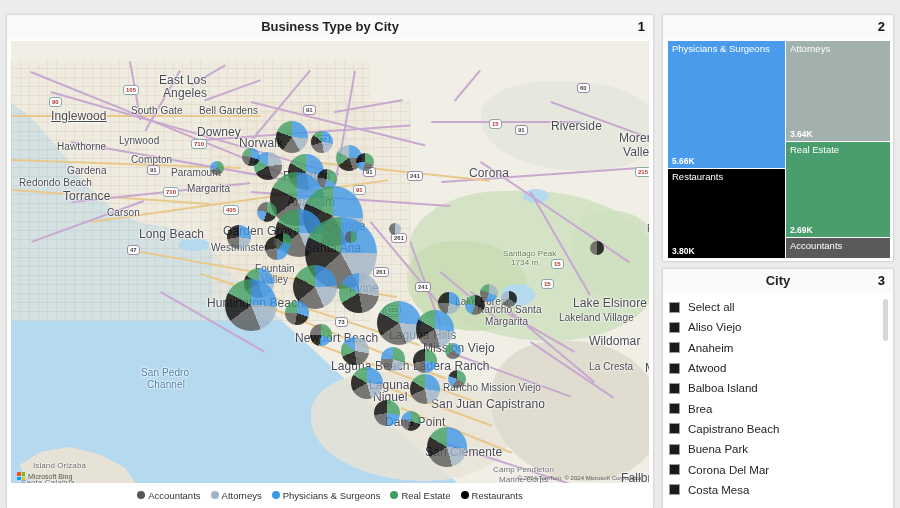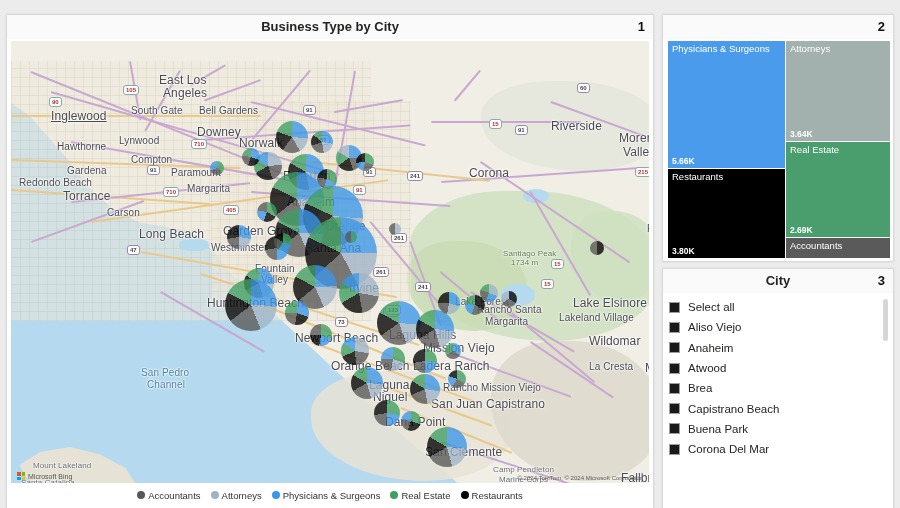--- a/index.html
+++ b/index.html
@@ -228,21 +228,21 @@
           <div class="maplabel " style="left: 244px; top: 222px;">Fountain</div>
           <div class="maplabel " style="left: 250px; top: 233px;">Valley</div>
           <div class="maplabel big" style="left: 338px; top: 240px;">Irvine</div>
           <div class="maplabel big" style="left: 196px; top: 255px;">Huntington Beach</div>
           <div class="maplabel big" style="left: 284px; top: 290px;">Newport Beach</div>
           <div class="maplabel " style="left: 444px; top: 255px;">Lake Forest</div>
           <div class="maplabel " style="left: 466px; top: 263px;">Rancho Santa</div>
           <div class="maplabel " style="left: 474px; top: 275px;">Margarita</div>
           <div class="maplabel big" style="left: 378px; top: 287px;">Laguna Hills</div>
           <div class="maplabel big" style="left: 412px; top: 300px;">Mission Viejo</div>
-          <div class="maplabel big" style="left: 320px; top: 318px;">Orange Beach</div>
+          <div class="maplabel big" style="left: 320px; top: 318px;">Laguna Beach</div>
           <div class="maplabel big" style="left: 402px; top: 318px;">Ladera Ranch</div>
           <div class="maplabel big" style="left: 358px; top: 337px; text-align: center;">Laguna</div>
           <div class="maplabel big" style="left: 362px; top: 349px;">Niguel</div>
           <div class="maplabel " style="left: 432px; top: 341px;">Rancho Mission Viejo</div>
           <div class="maplabel big" style="left: 420px; top: 356px;">San Juan Capistrano</div>
           <div class="maplabel big" style="left: 374px; top: 374px;">Dana Point</div>
           <div class="maplabel big" style="left: 414px; top: 404px;">San Clemente</div>
           <div class="maplabel big" style="left: 540px; top: 78px;">Riverside</div>
           <div class="maplabel big" style="left: 608px; top: 90px;">Moreno</div>
           <div class="maplabel big" style="left: 612px; top: 104px;">Valley</div>
@@ -251,21 +251,21 @@
           <div class="maplabel big" style="left: 562px; top: 255px;">Lake Elsinore</div>
           <div class="maplabel " style="left: 548px; top: 271px;">Lakeland Village</div>
           <div class="maplabel big" style="left: 578px; top: 293px;">Wildomar</div>
           <div class="maplabel " style="left: 578px; top: 320px;">La Cresta</div>
           <div class="maplabel big" style="left: 634px; top: 320px;">Mur</div>
           <div class="maplabel big" style="left: 610px; top: 430px;">Fallbroo</div>
           <div class="maplabel small" style="left: 482px; top: 424px;">Camp Pendleton</div>
           <div class="maplabel small" style="left: 488px; top: 434px;">Marine Corps</div>
           <div class="maplabel park" style="left: 492px; top: 208px;">Santiago Peak</div>
           <div class="maplabel park" style="left: 500px; top: 217px;">1734 m</div>
-          <div class="maplabel small" style="left: 22px; top: 420px;">Mount Lakeland</div>
+          <div class="maplabel small" style="left: 22px; top: 420px;">Island Orizaba</div>
           <div class="maplabel small" style="left: 10px; top: 437px;">Santa Catalina</div>
           <div class="maplabel sea" style="left: 130px; top: 326px;">San Pedro</div>
           <div class="maplabel sea" style="left: 136px; top: 338px;">Channel</div>
           <div class="shield is" style="left: 38px; top: 56px;">90</div>
           <div class="shield is" style="left: 112px; top: 44px;">105</div>
           <div class="shield is" style="left: 180px; top: 98px;">710</div>
           <div class="shield " style="left: 136px; top: 124px;">91</div>
           <div class="shield is" style="left: 152px; top: 146px;">710</div>
           <div class="shield is" style="left: 212px; top: 164px;">405</div>
           <div class="shield " style="left: 116px; top: 204px;">47</div>
@@ -409,33 +409,41 @@
         <div class="city-row">
           <span class="cbox"></span>
           <span>Anaheim</span>
         </div>
         <div class="city-row">
           <span class="cbox"></span>
           <span>Atwood</span>
         </div>
         <div class="city-row">
           <span class="cbox"></span>
+          <span>Balboa Island</span>
+        </div>
+        <div class="city-row">
+          <span class="cbox"></span>
           <span>Brea</span>
         </div>
         <div class="city-row">
           <span class="cbox"></span>
           <span>Capistrano Beach</span>
         </div>
         <div class="city-row">
           <span class="cbox"></span>
           <span>Buena Park</span>
         </div>
         <div class="city-row">
           <span class="cbox"></span>
           <span>Corona Del Mar</span>
+        </div>
+        <div class="city-row">
+          <span class="cbox"></span>
+          <span>Costa Mesa</span>
         </div>
       </div>
     <div id="city-scroll">
       <div id="city-thumb"></div>
     </div>
   </div>
 
 </div>
 
 </body></html>

